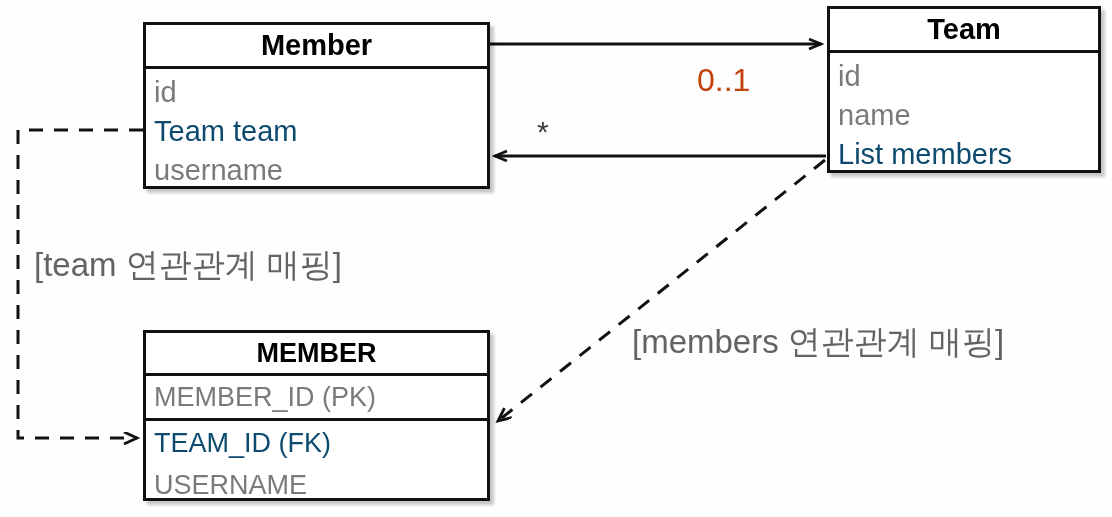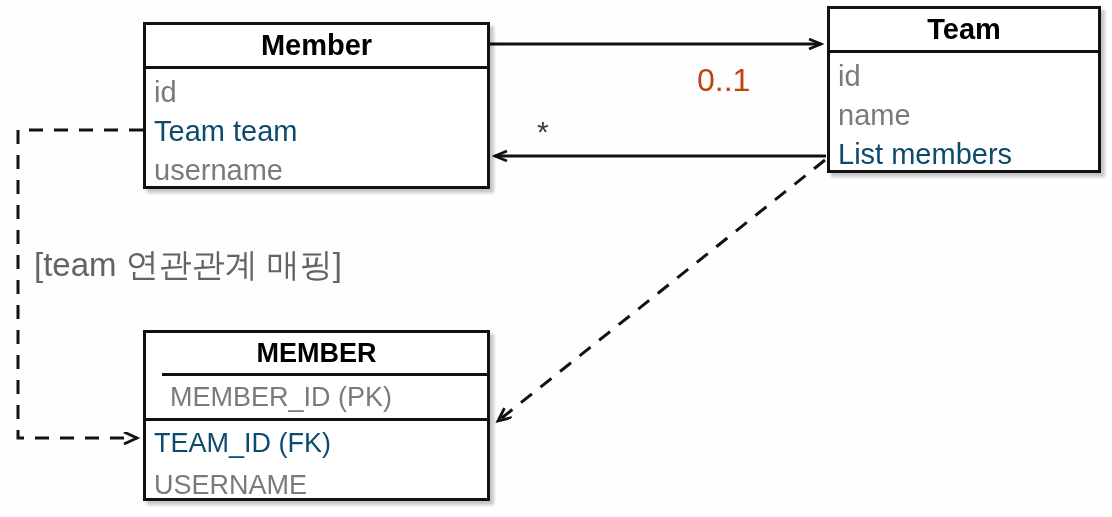--- a/index.html
+++ b/index.html
@@ -56,21 +56,21 @@
   #box-member-class .uml-section { height: 123px; padding-top: 4px; }
   #box-member-class .uml-attr { font-size: 29px; height: 39px; line-height: 39px; }
 
   #box-team-class { left: 827px; top: 6px; width: 274px; height: 167px; }
   #box-team-class .uml-title { height: 41px; font-size: 29px; }
   #box-team-class .uml-section { height: 123px; padding-top: 4px; }
   #box-team-class .uml-attr { font-size: 29px; height: 39px; line-height: 39px; }
 
   #box-member-table { left: 143px; top: 330px; width: 347px; height: 171px; }
   #box-member-table .uml-title { height: 40px; font-size: 27px; }
-  #box-member-table .sec-pk { height: 45px; margin-left: 16px; }
+  #box-member-table .sec-pk { height: 45px; }
   #box-member-table .sec-cols { height: 85px; padding-top: 1px; }
   #box-member-table .uml-attr { font-size: 27px; height: 42px; line-height: 42px; }
 
   
   #connectors {
     position: absolute;
     left: 0; top: 0;
     width: 1112px;
     height: 517px;
     pointer-events: none;
@@ -143,14 +143,15 @@
       <div class="uml-attr">USERNAME</div>
     </div>
   </div>
 
   <div class="edge-label" id="label-multiplicity-01">0..1</div>
 
   <div class="edge-label" id="label-multiplicity-many">*</div>
 
   <div class="edge-label" id="label-team-mapping">[team 연관관계 매핑]</div>
 
+  <div class="edge-label" id="label-members-mapping">[members 연관관계 매핑]</div>
 
 </div>
 
 </body></html>

